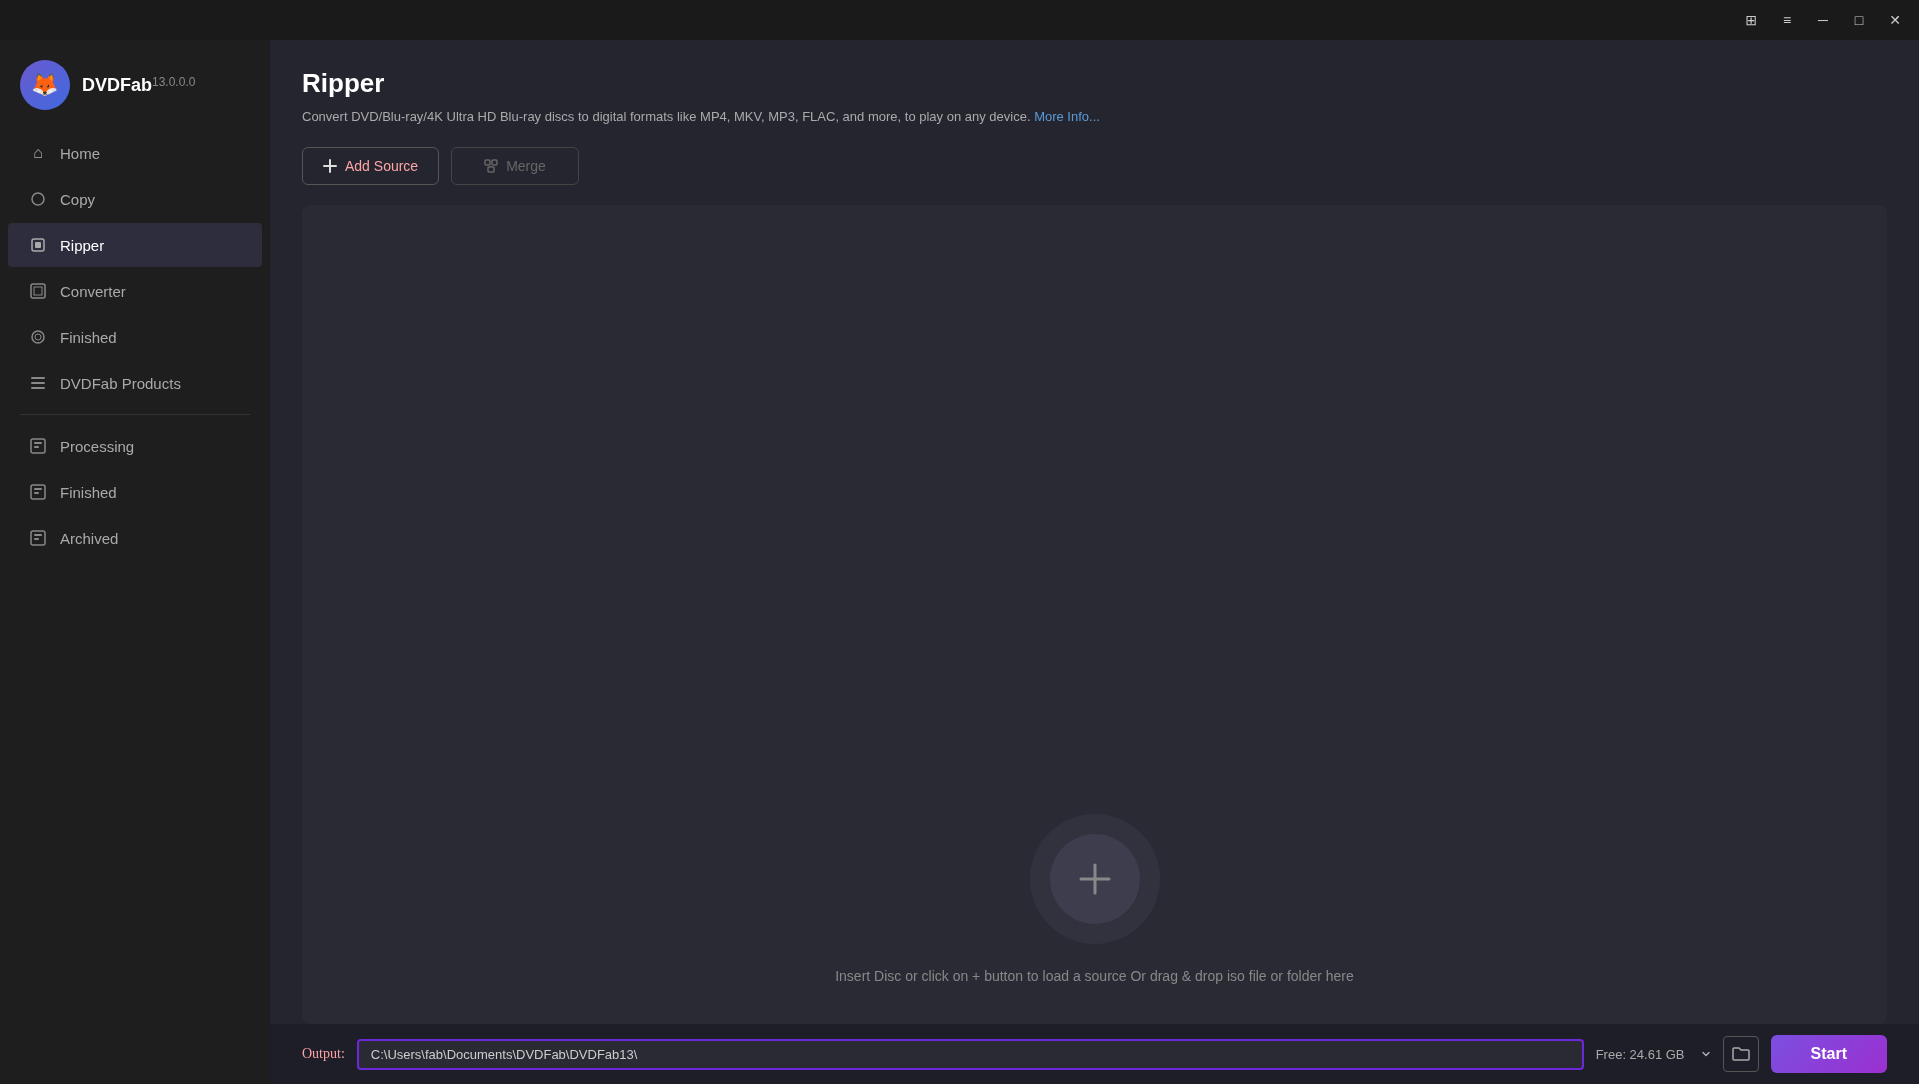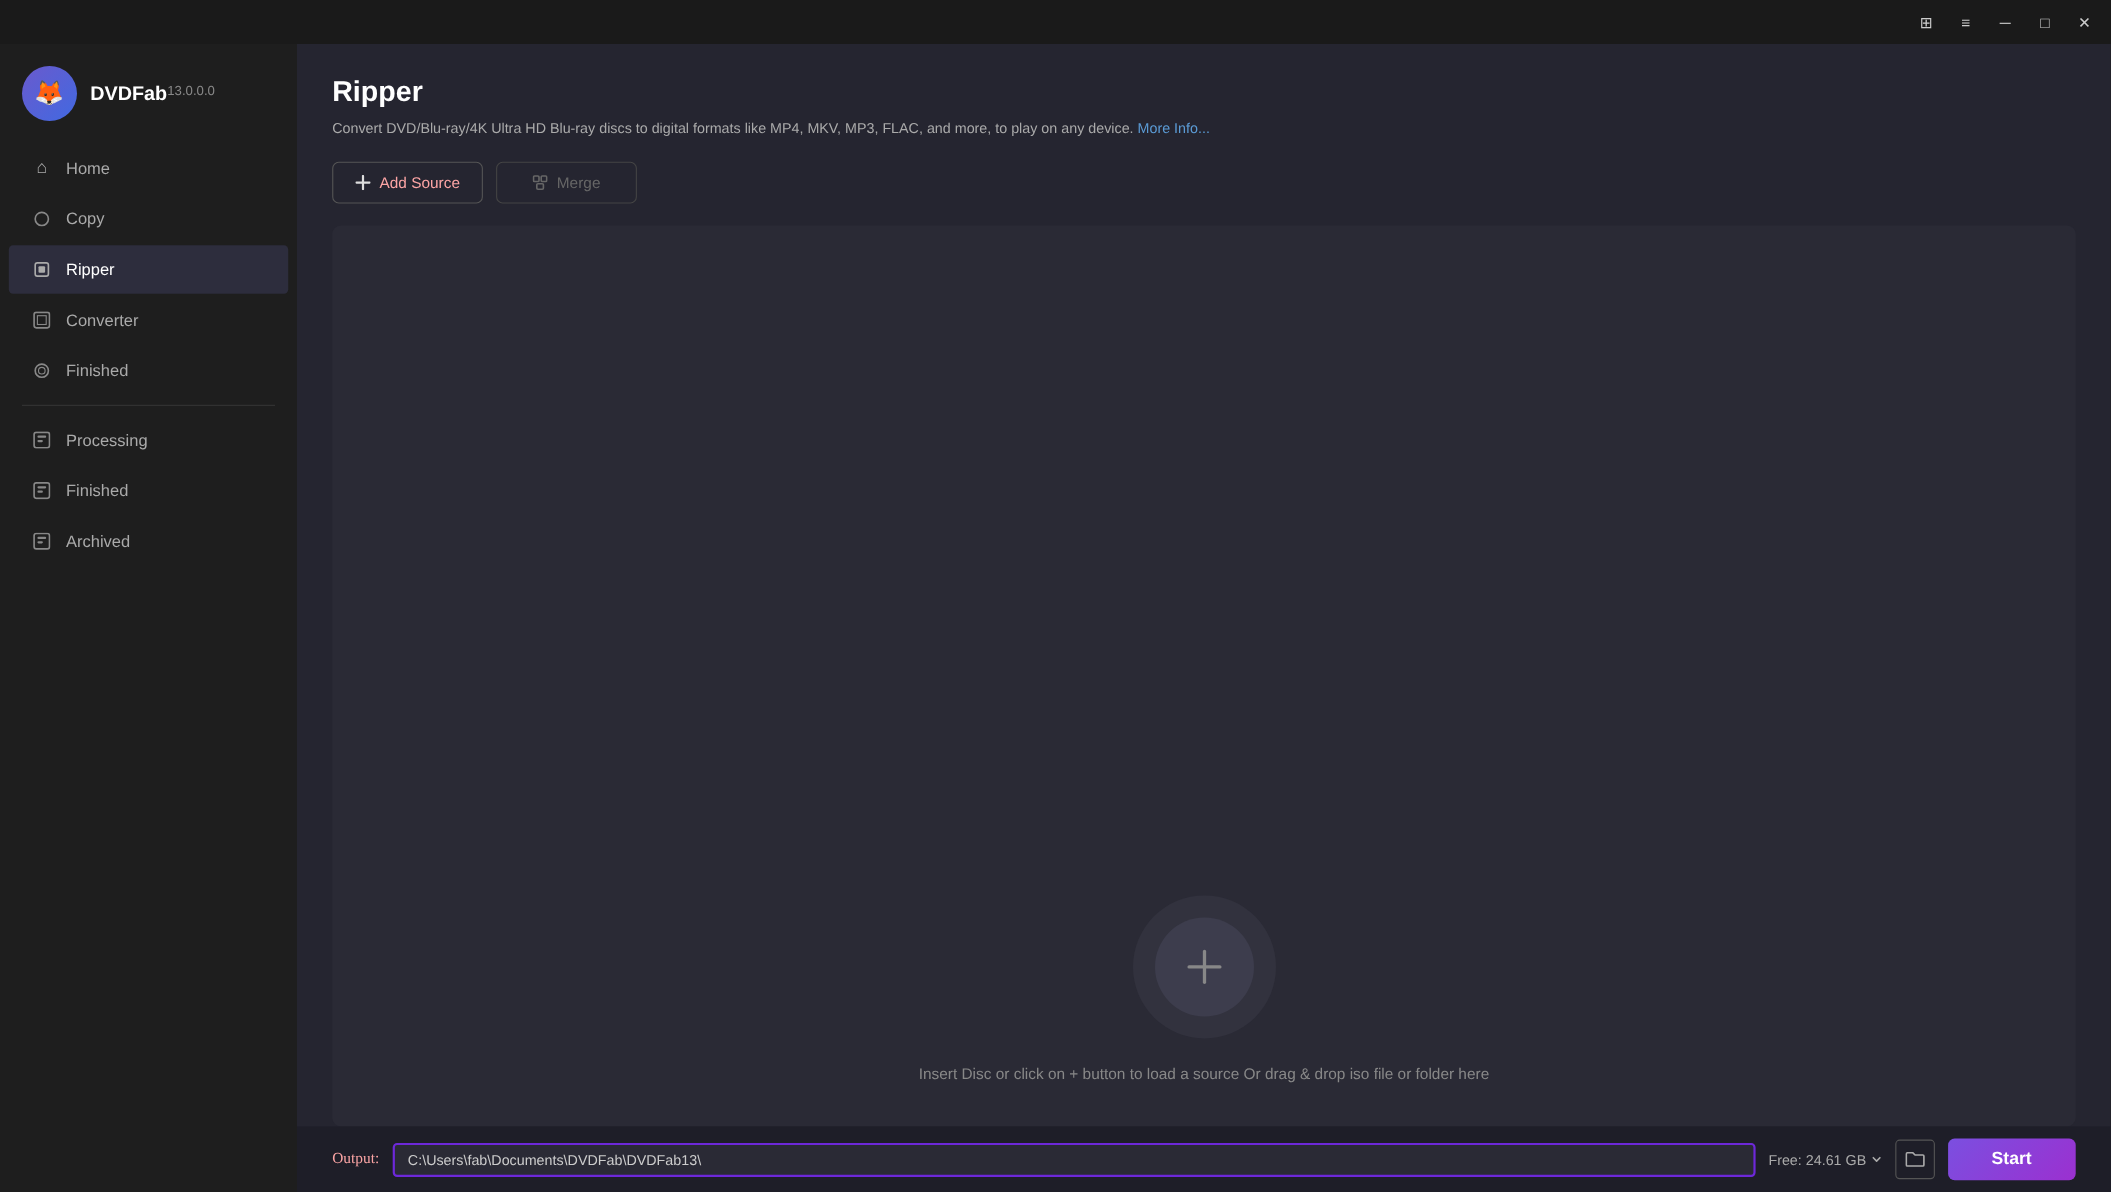--- a/index.html
+++ b/index.html
@@ -254,21 +254,21 @@
       background: #2a2a35;
       padding: 6px 12px;
       border-radius: 4px;
       border: 2px solid #6d28d9;
     }
     .free-space {
       font-size: 13px;
       color: #aaa;
       display: flex;
       align-items: center;
-      gap: 4px;
+      gap: 16px;
       flex-shrink: 0;
     }
     .folder-btn {
       width: 36px;
       height: 36px;
       background: transparent;
       border: 1px solid #555;
       border-radius: 4px;
       color: #aaa;
       font-size: 16px;
@@ -350,20 +350,30 @@
         <span>Converter</span>
       </div>
       <div class="sidebar-item">
         <span class="sidebar-item-icon">
           <svg width="16" height="16" viewBox="0 0 16 16" fill="none">
             <circle cx="8" cy="8" r="6" stroke="#888" stroke-width="1.5" fill="none"></circle>
             <circle cx="8" cy="8" r="3" stroke="#888" stroke-width="1" fill="none"></circle>
           </svg>
         </span>
         <span>Finished</span>
+      </div>
+      <div class="sidebar-item">
+        <span class="sidebar-item-icon">
+          <svg width="16" height="16" viewBox="0 0 16 16" fill="none">
+            <rect x="1" y="2" width="14" height="2" rx="1" fill="#888"></rect>
+            <rect x="1" y="7" width="14" height="2" rx="1" fill="#888"></rect>
+            <rect x="1" y="12" width="14" height="2" rx="1" fill="#888"></rect>
+          </svg>
+        </span>
+        <span>DVDFab Products</span>
       </div>
 
       <div class="sidebar-divider"></div>
 
       <div class="sidebar-item">
         <span class="sidebar-item-icon">
           <svg width="16" height="16" viewBox="0 0 16 16" fill="none">
             <rect x="1" y="1" width="14" height="14" rx="2" stroke="#888" stroke-width="1.5" fill="none"></rect>
             <rect x="4" y="4" width="8" height="2" fill="#888" rx="1"></rect>
             <rect x="4" y="8" width="5" height="2" fill="#888" rx="1"></rect>

